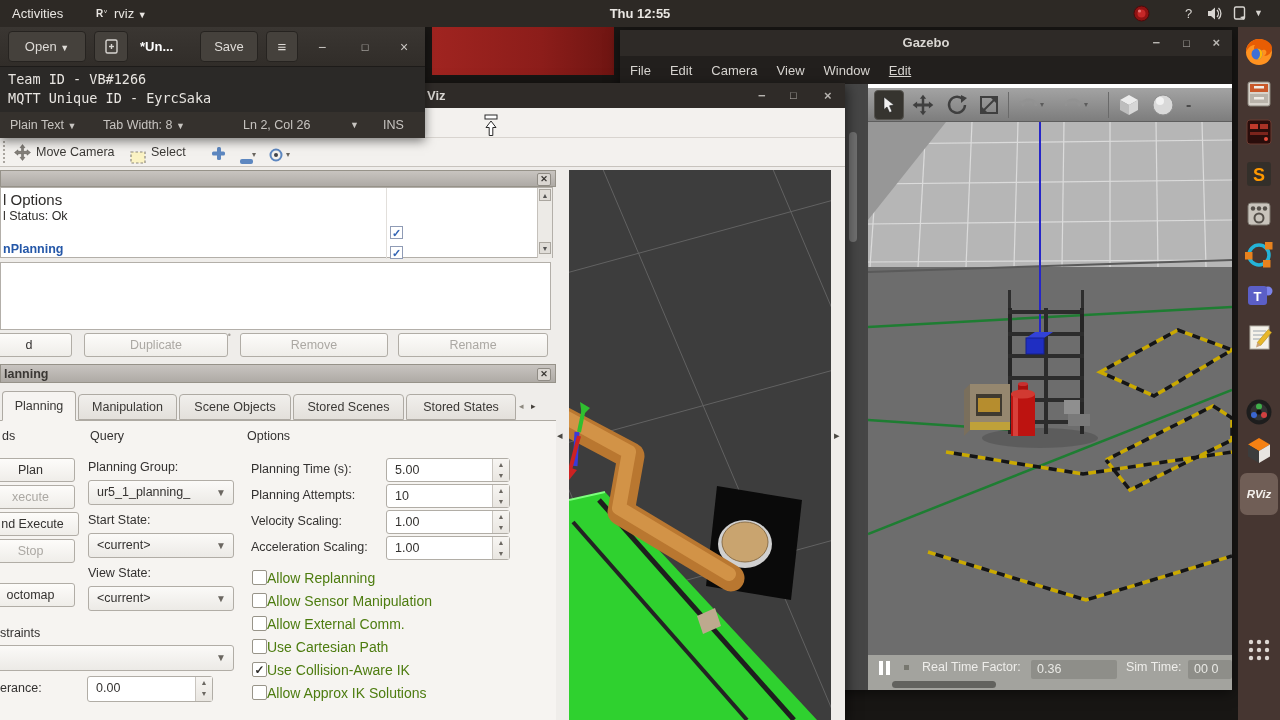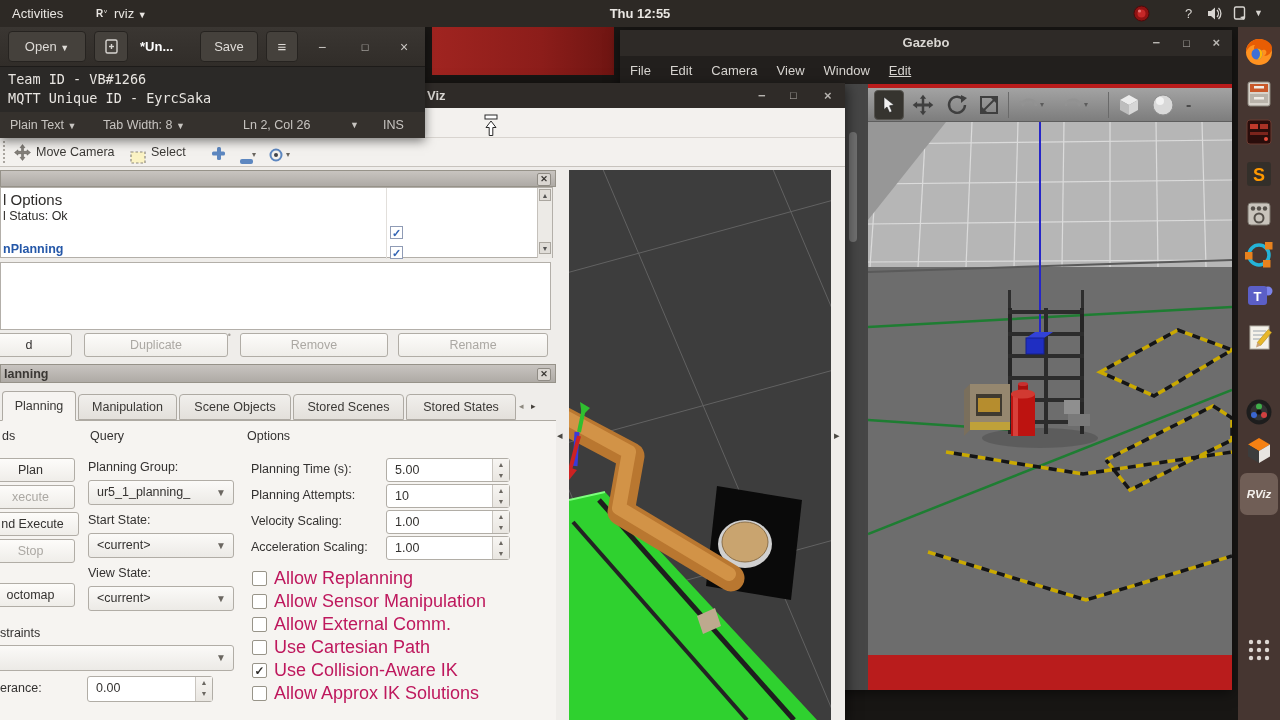--- a/index.html
+++ b/index.html
@@ -61,27 +61,27 @@
     font-size:12.5px;color:#343230;padding-left:8px;line-height:22px;}
   .spin .sp{position:absolute;right:0;top:0;bottom:0;width:17px;border-left:1px solid #c9c5bf;
     background:linear-gradient(#f7f5f2,#e9e6e1);color:#6b6761;font-size:7px;text-align:center;line-height:11px;}
   .flabel{position:absolute;font-size:12.5px;color:#333130;}
   .tab{position:absolute;top:3px;height:26px;background:linear-gradient(#f1efec,#e3e0db);
     border:1px solid #aeaaa3;border-radius:4px 4px 0 0;font-size:12.5px;color:#3a3835;
     text-align:center;line-height:25px;}
   .tab.active{top:0;height:30px;background:#f6f4f1;z-index:2;border-bottom:1px solid #f6f4f1;line-height:28px;font-weight:normal;}
   .cb{display:inline-block;width:15px;height:15px;background:#fff;border:1px solid #989489;
     border-radius:2px;vertical-align:middle;font-size:12px;line-height:14px;text-align:center;color:#2e2c29;font-weight:bold;}
-  .cb-l{font-size:18px;color:#be185d;margin-left:7px;vertical-align:middle;}
+  .cb-l{font-size:14px;color:#4d7c0f;vertical-align:middle;}
   .opt-cb{position:absolute;left:252px;height:18px;white-space:nowrap;}
   .bluechk{position:absolute;width:13px;height:13px;border:1px solid #8f9bb5;background:#fff;
     color:#3566b5;font-size:11px;line-height:12px;text-align:center;font-weight:bold;}
 
   
-  .gazebo{position:absolute;left:620px;top:30px;width:612px;height:660px;z-index:10;background:#b91c1c;
+  .gazebo{position:absolute;left:620px;top:30px;width:612px;height:660px;z-index:10;background:#ffffff;
     box-shadow:0 3px 12px rgba(0,0,0,.5);}
   .gz-title{position:absolute;left:0;top:0;width:612px;height:26px;background:#2e2a27;
     color:#d9d6d2;font-size:13px;font-weight:bold;}
   .gz-menubar{position:absolute;left:0;top:26px;width:612px;height:28px;background:#221f1d;
     color:#d7d4d0;font-size:13px;display:flex;gap:19px;padding-left:10px;align-items:center;}
   .gz-toolbar{position:absolute;left:248px;top:58px;width:364px;height:34px;
     background:linear-gradient(#a3a3a3,#7d7d7d);border-bottom:1px solid #5e5e5e;}
   .gz-tool{position:absolute;top:2px;width:30px;height:30px;display:flex;align-items:center;justify-content:center;}
   .gz-strip{position:absolute;left:225px;top:54px;width:23px;height:606px;background:#464646;}
   .gz-status{position:absolute;left:248px;top:625px;width:364px;height:35px;background:#a3a39e;
@@ -255,20 +255,30 @@
 
       <g>
         <rect x="150" y="262" width="10" height="10" fill="#a8100e"></rect>
         <ellipse cx="155" cy="262" rx="5" ry="2" fill="#c83030"></ellipse>
         <rect x="143" y="272" width="24" height="42" fill="#bd1310"></rect>
         <rect x="145" y="272" width="5" height="42" fill="#d8403a"></rect>
         <ellipse cx="155" cy="272" rx="12" ry="4.5" fill="#d23a32"></ellipse>
       </g>
     </svg>
 
+    <div class="gz-status">
+      <span class="abs" style="left:11px;top:6px;width:4px;height:14px;background:#fff;"></span>
+      <span class="abs" style="left:18px;top:6px;width:4px;height:14px;background:#fff;"></span>
+      <span class="abs" style="left:36px;top:10px;width:5px;height:5px;background:#77776f;"></span>
+      <span class="abs" style="left:54px;top:5px;">Real Time Factor:</span>
+      <div class="gz-field" style="left:163px;width:86px;">0.36</div>
+      <span class="abs" style="left:258px;top:5px;">Sim Time:</span>
+      <div class="gz-field" style="left:320px;width:44px;">00 0</div>
+      <div class="abs" style="left:24px;top:26px;width:104px;height:7px;background:#62625e;border-radius:4px;"></div>
+    </div>
   </div>
 
   <div class="rviz">
     <div class="rv-title">
       <span class="abs" style="left:427px;line-height:25px;">Viz</span>
       <span class="abs" style="left:758px;line-height:25px;color:#b6b3af;">−</span>
       <span class="abs" style="left:790px;line-height:25px;color:#b6b3af;font-size:11px;">□</span>
       <span class="abs" style="left:824px;line-height:25px;color:#b6b3af;">×</span>
     </div>
     <div class="rv-menubar"></div>

